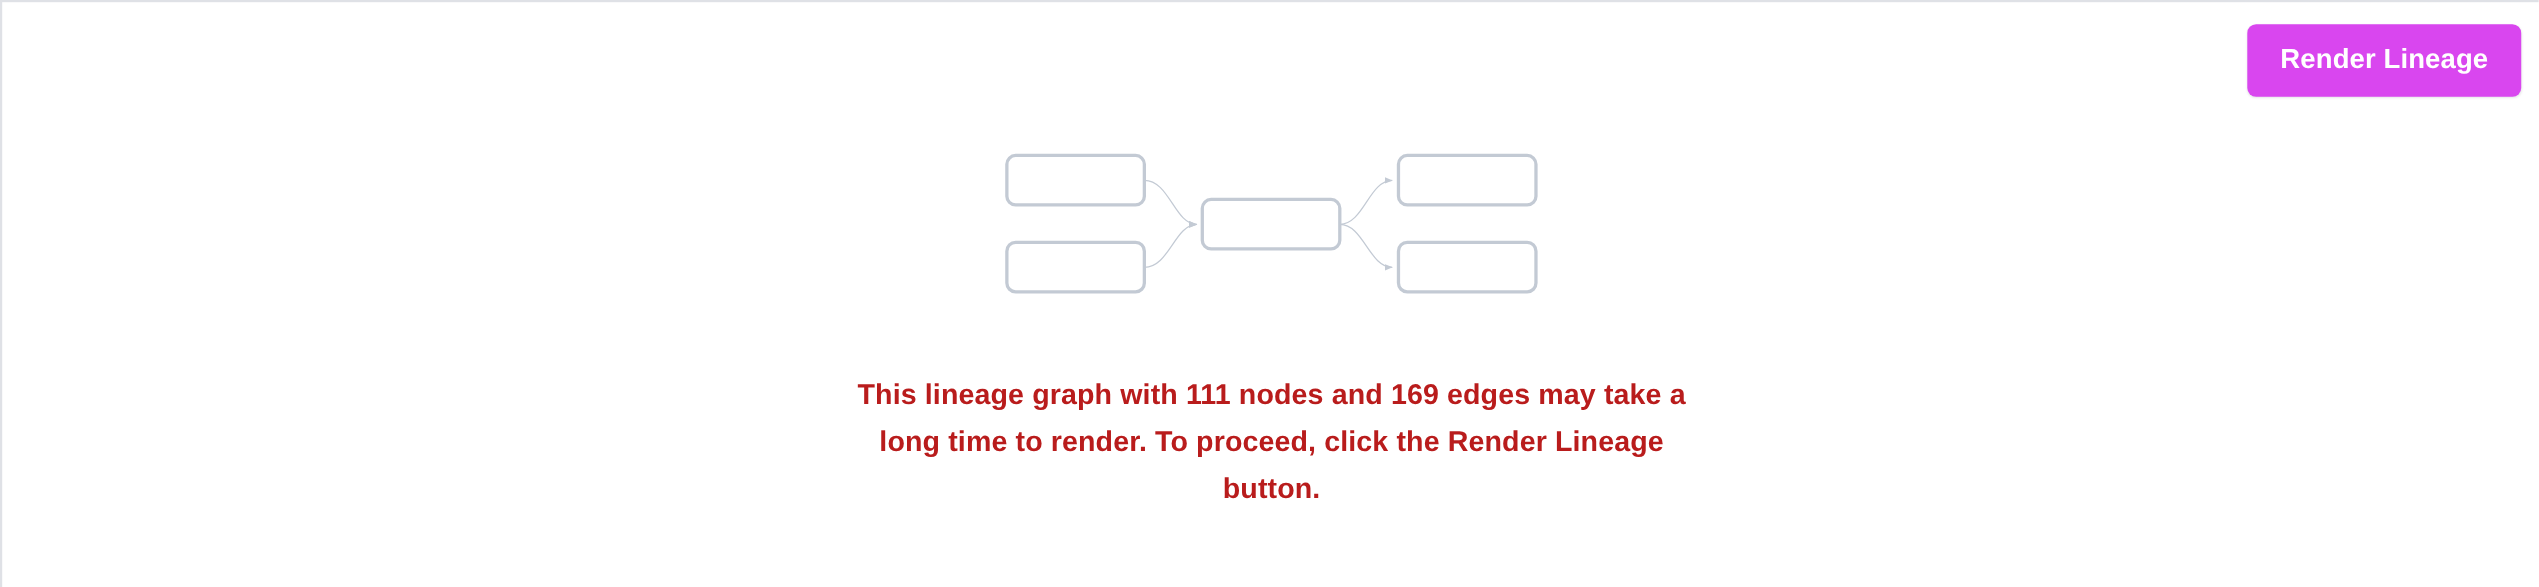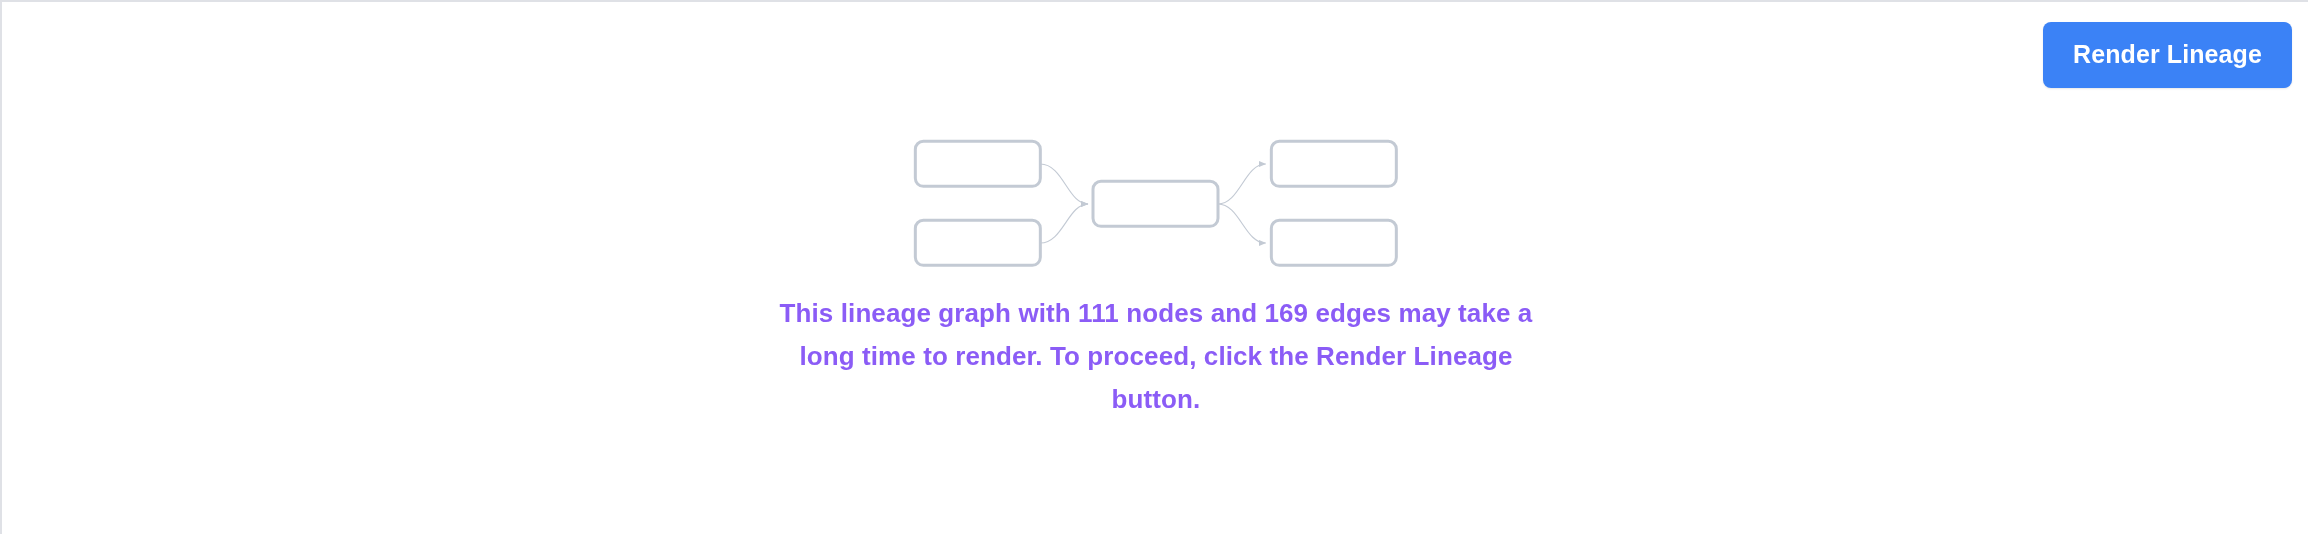--- a/index.html
+++ b/index.html
@@ -25,21 +25,21 @@
   
   .toolbar {
     position: absolute;
     top: 20px;
     right: 16px;
     display: flex;
     align-items: center;
   }
 
   .render-button {
-    background: #3b82f6;
+    background: #d946ef;
     color: #ffffff;
     border: none;
     border-radius: 8px;
     font-family: "Liberation Sans", sans-serif;
     font-size: 25px;
     font-weight: bold;
     letter-spacing: 0.1px;
     padding: 20px 30px 21px 30px;
     line-height: 1;
     cursor: pointer;
@@ -59,23 +59,24 @@
     align-items: center;
   }
 
   .graph-figure {
     width: 830px;
     height: 170px;
     display: block;
   }
 
   .message {
+    margin-top: 45px;
     width: 770px;
     text-align: center;
-    color: #8b5cf6;
+    color: #b91c1c;
     font-family: "Liberation Sans", sans-serif;
     font-size: 26px;
     font-weight: bold;
     line-height: 43px;
     letter-spacing: 0.1px;
   }
 </style>
 </head>
 <body>
 

